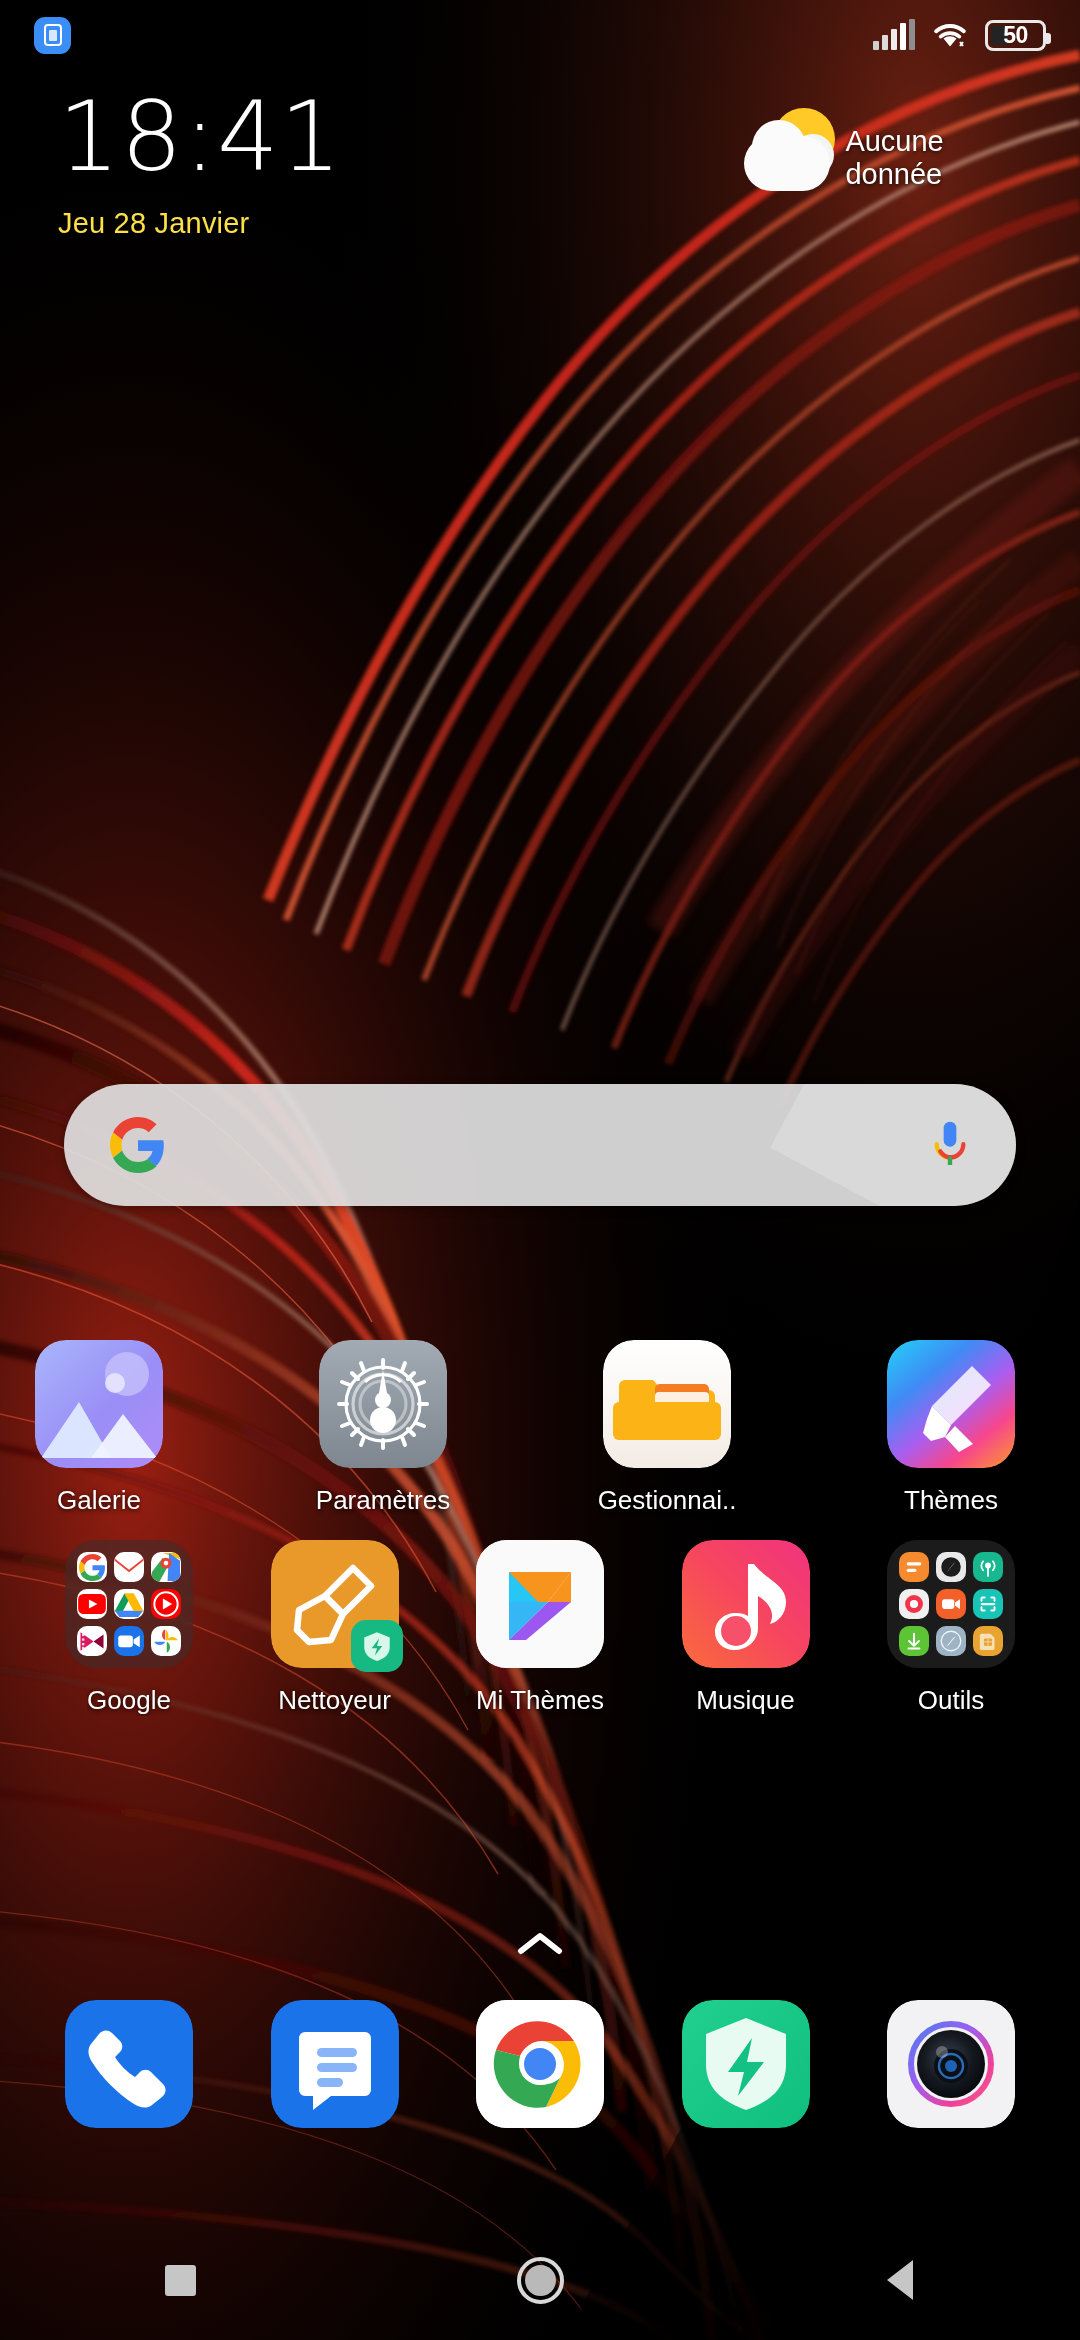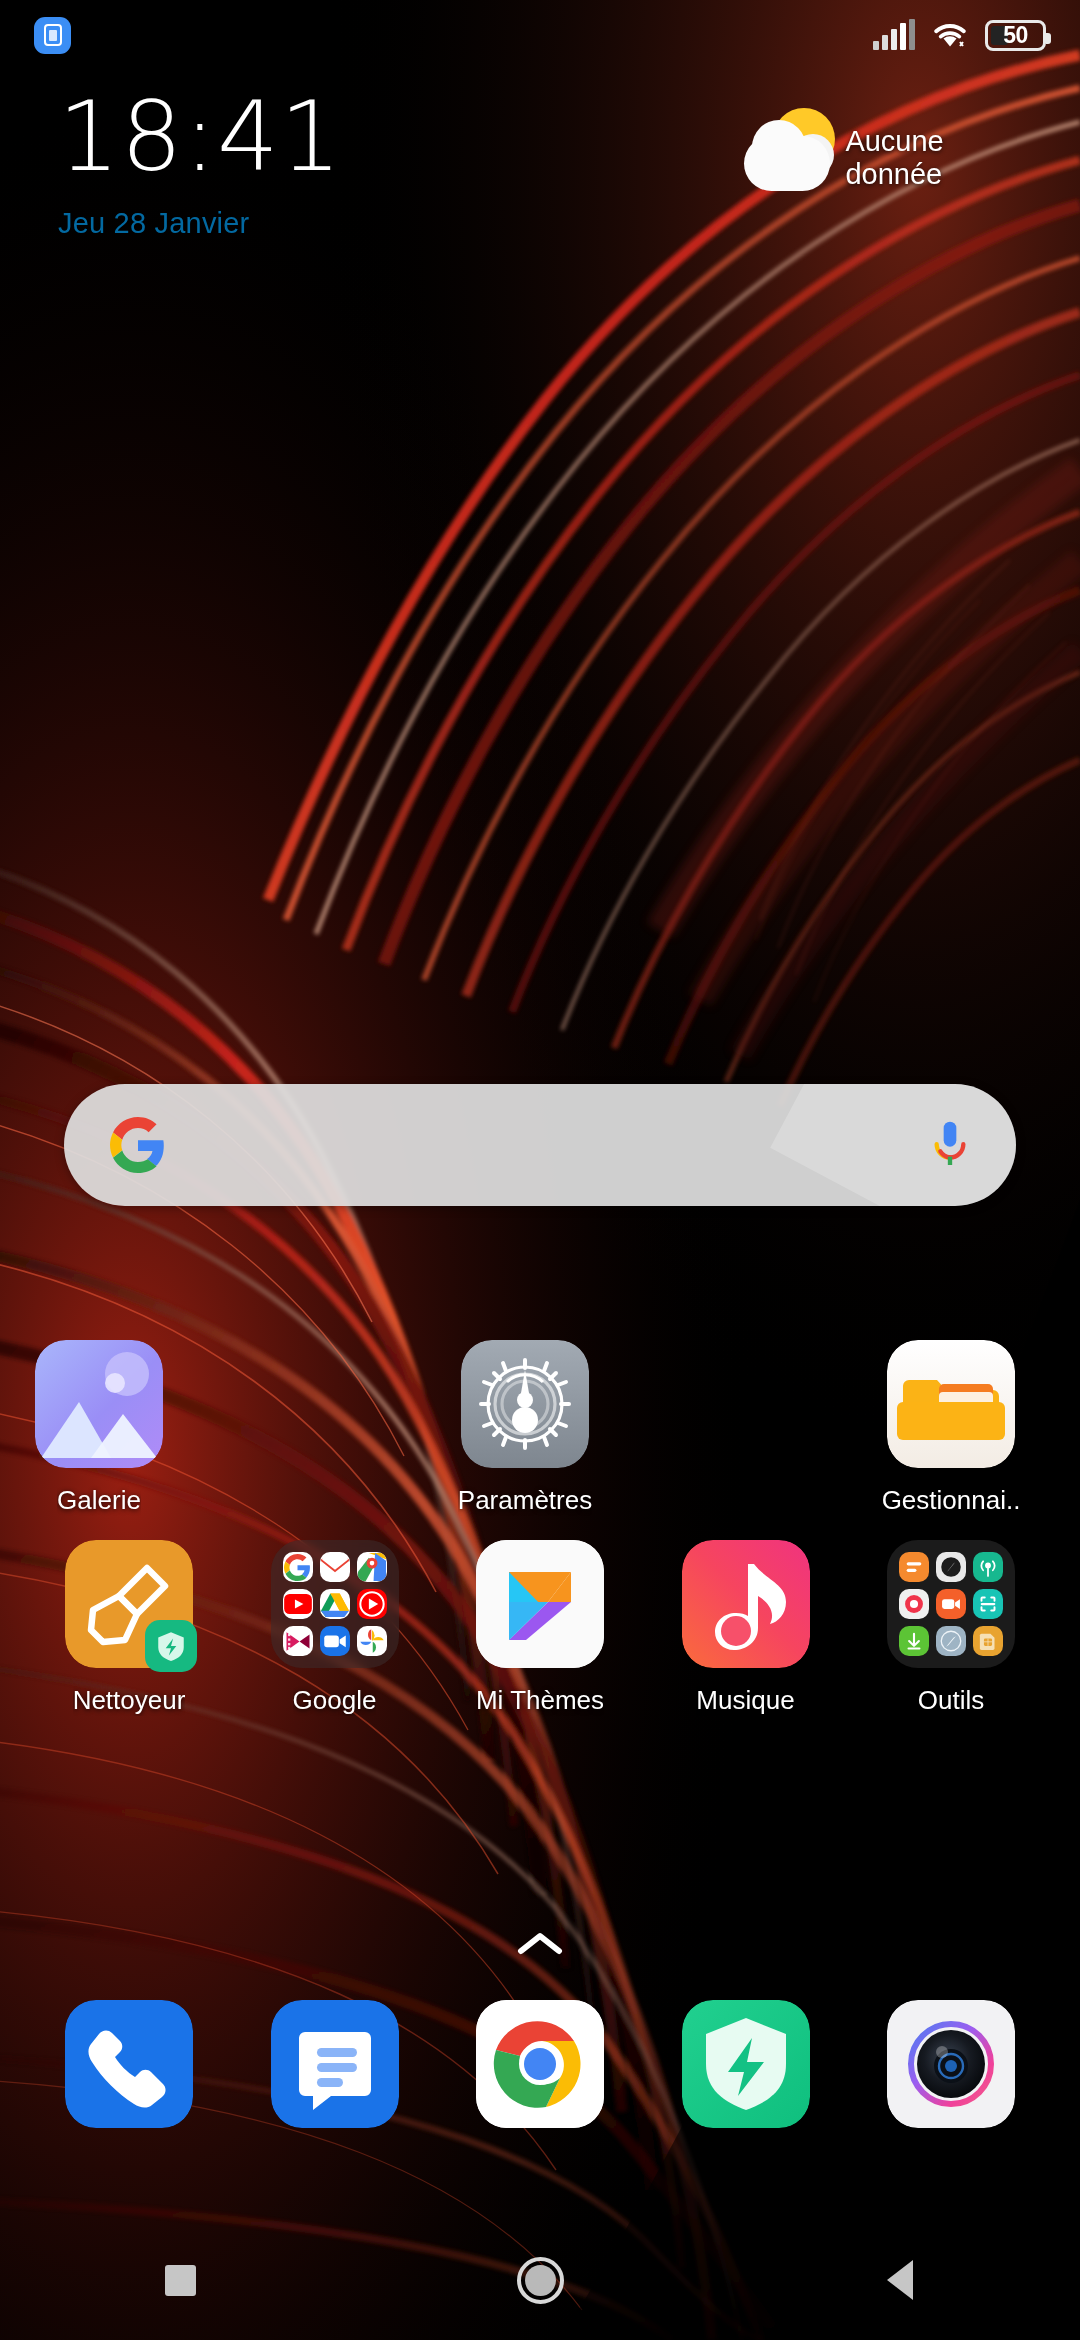--- a/index.html
+++ b/index.html
@@ -59,21 +59,21 @@
     font-size:23px; font-weight:bold; letter-spacing:-0.5px; line-height:1;
   }
 
   
   #clock-widget { position:absolute; left:58px; top:88px; z-index:30; }
   #clock-time {
     color:#ffffff; font-size:97px; line-height:1.0; font-weight:300;
     letter-spacing:1px; font-family:"DejaVu Sans", sans-serif;
   }
   #clock-date {
-    color:#0369a1; font-size:29px; margin-top:22px; font-weight:400; letter-spacing:0.2px;
+    color:#fde047; font-size:29px; margin-top:22px; font-weight:400; letter-spacing:0.2px;
   }
 
   
   #weather-widget {
     position:absolute; right:46px; top:108px; z-index:30;
     display:flex; flex-direction:row; align-items:center; width:300px;
   }
   .weather-icon { position:relative; width:120px; height:88px; }
   .weather-icon .sun {
     position:absolute; right:10px; top:0; width:62px; height:62px; border-radius:50%;
@@ -433,42 +433,43 @@
         <rect width="128" height="128" rx="31" fill="url(#fmg)"></rect>
         <path d="M22 40 h28 l9 10 h47 a6 6 0 0 1 6 6 v38 a6 6 0 0 1 -6 6 h-84 a6 6 0 0 1 -6 -6 v-48 a6 6 0 0 1 6 -6 z" fill="#fbb316"></path>
         <rect x="52" y="44" width="54" height="16" rx="5" fill="#f57c20"></rect>
         <rect x="52" y="52" width="54" height="14" rx="4" fill="#fdf0e0"></rect>
         <path d="M16 62 h96 a6 6 0 0 1 6 6 v26 a6 6 0 0 1 -6 6 h-96 a6 6 0 0 1 -6 -6 v-26 a6 6 0 0 1 6 -6 z" fill="#fcb315"></path>
       </svg>
     </div>
     <div class="app-label">Gestionnai..</div>
   </div>
 
+  <div class="app">
+    <div class="app-icon">
+      <svg viewBox="0 0 128 128" width="128" height="128">
+        <defs>
+          <linearGradient id="thg" x1="0.1" y1="0" x2="0.9" y2="1">
+            <stop offset="0%" stop-color="#27c6f7"></stop>
+              <stop offset="28%" stop-color="#3f8bf5"></stop>
+            <stop offset="55%" stop-color="#a95ef0"></stop>
+              <stop offset="78%" stop-color="#f7468c"></stop>
+            <stop offset="100%" stop-color="#fb8b3c"></stop>
+          </linearGradient>
+        </defs>
+        <rect width="128" height="128" rx="31" fill="url(#thg)"></rect>
+        <path d="M85 26 L104 45 L64 85 L45 66 Z" fill="#ffffff" opacity=".82"></path>
+        <path d="M45 66 L64 85 L58 97 L44 101 L36 93 L40 79 Z" fill="#ffffff"></path>
+        <path d="M58 97 L72 112 L86 104 L68 86 Z" fill="#ffffff"></path>
+      </svg>
+    </div>
+    <div class="app-label">Thèmes</div>
+  </div>
 </div>
 
 <div class="app-row" id="row2" style="top:1540px;">
-  <div class="app">
-    <div class="app-icon badge-wrap">
-      <svg viewBox="0 0 128 128" width="128" height="128" style="border-radius:31px;">
-        <rect width="128" height="128" rx="31" fill="#e8992a"></rect>
-        <g fill="none" stroke="#ffffff" stroke-width="6.5" stroke-linejoin="round">
-          <path d="M82 28 L100 46 L72 74 L54 56 Z"></path>
-          <path d="M54 56 L72 74 L60 100 L38 102 L26 90 L28 70 Z"></path>
-        </g>
-      </svg>
-      <span style="position:absolute; right:-4px; bottom:-4px; width:52px; height:52px; border-radius:15px; background:#16b981; display:flex; align-items:center; justify-content:center;">
-        <svg viewBox="0 0 32 32" width="34" height="34">
-          <path d="M16 3 L28 8 v9 c0 7-5 11-12 13 C9 28 4 24 4 17 V8 Z" fill="#d7f7ea"></path>
-          <path d="M18 9 L11 18 h5 l-2 7 7-9 h-5 Z" fill="#16b981"></path>
-        </svg>
-      </span>
-    </div>
-    <div class="app-label">Nettoyeur</div>
-  </div>
-
   <div class="app">
     <div class="app-icon folder">
       <span class="mini">
         <svg viewBox="0 0 48 48" width="27" height="27">
           <path fill="#EA4335" d="M24 9.5c3.5 0 6.6 1.2 9.1 3.6l6.8-6.8C35.9 2.4 30.3 0 24 0 14.6 0 6.5 5.4 2.6 13.2l7.9 6.2C12.4 13.7 17.7 9.5 24 9.5z"></path>
           <path fill="#4285F4" d="M46.1 24.6c0-1.6-.1-3.2-.4-4.6H24v9.1h12.4c-.5 2.9-2.2 5.3-4.6 7l7.6 5.9c4.4-4.1 6.7-10.1 6.7-17.4z"></path>
           <path fill="#FBBC05" d="M10.5 28.6c-.5-1.5-.8-3-.8-4.6s.3-3.2.8-4.6l-7.9-6.2C1 16.4 0 20.1 0 24s1 7.6 2.6 10.8l7.9-6.2z"></path>
           <path fill="#34A853" d="M24 48c6.5 0 11.9-2.1 15.9-5.8l-7.6-5.9c-2.1 1.4-4.8 2.3-8.3 2.3-6.3 0-11.6-4.2-13.5-9.9l-7.9 6.2C6.5 42.6 14.6 48 24 48z"></path>
         </svg>
       </span>
@@ -532,20 +533,39 @@
         <svg viewBox="0 0 36 36" width="28" height="28">
           <path d="M18 18 L18 4 A9 9 0 0 1 18 18 Z" fill="#fbbc04" transform="rotate(0 18 18)"></path>
           <path d="M17 17 A8 8 0 0 1 17 3 L17 17 Z" fill="#ea4335"></path>
           <path d="M19 17 A8 8 0 0 1 33 17 L19 17 Z" fill="#fbbc04"></path>
           <path d="M19 19 A8 8 0 0 1 19 33 L19 19 Z" fill="#34a853"></path>
           <path d="M17 19 A8 8 0 0 1 3 19 L17 19 Z" fill="#4285f4"></path>
         </svg>
       </span>
     </div>
     <div class="app-label">Google</div>
+  </div>
+
+  <div class="app">
+    <div class="app-icon badge-wrap">
+      <svg viewBox="0 0 128 128" width="128" height="128" style="border-radius:31px;">
+        <rect width="128" height="128" rx="31" fill="#e8992a"></rect>
+        <g fill="none" stroke="#ffffff" stroke-width="6.5" stroke-linejoin="round">
+          <path d="M82 28 L100 46 L72 74 L54 56 Z"></path>
+          <path d="M54 56 L72 74 L60 100 L38 102 L26 90 L28 70 Z"></path>
+        </g>
+      </svg>
+      <span style="position:absolute; right:-4px; bottom:-4px; width:52px; height:52px; border-radius:15px; background:#16b981; display:flex; align-items:center; justify-content:center;">
+        <svg viewBox="0 0 32 32" width="34" height="34">
+          <path d="M16 3 L28 8 v9 c0 7-5 11-12 13 C9 28 4 24 4 17 V8 Z" fill="#d7f7ea"></path>
+          <path d="M18 9 L11 18 h5 l-2 7 7-9 h-5 Z" fill="#16b981"></path>
+        </svg>
+      </span>
+    </div>
+    <div class="app-label">Nettoyeur</div>
   </div>
 
   <div class="app">
     <div class="app-icon" style="background:#fbfbfb;">
       <svg viewBox="0 0 128 128" width="128" height="128">
         <rect width="128" height="128" rx="31" fill="#fafafa"></rect>
         <path d="M33 32 L95 32 L72 62 L33 62 Z" fill="#f7941e"></path>
         <path d="M33 32 L33 100 L66 66 Z" fill="#26c6f5"></path>
         <path d="M95 32 L66 66 L33 100 L95 100 Z" fill="#8e4ff0" opacity="0"></path>
         <path d="M72 62 L95 32 L95 62 Z" fill="#f7941e"></path>

